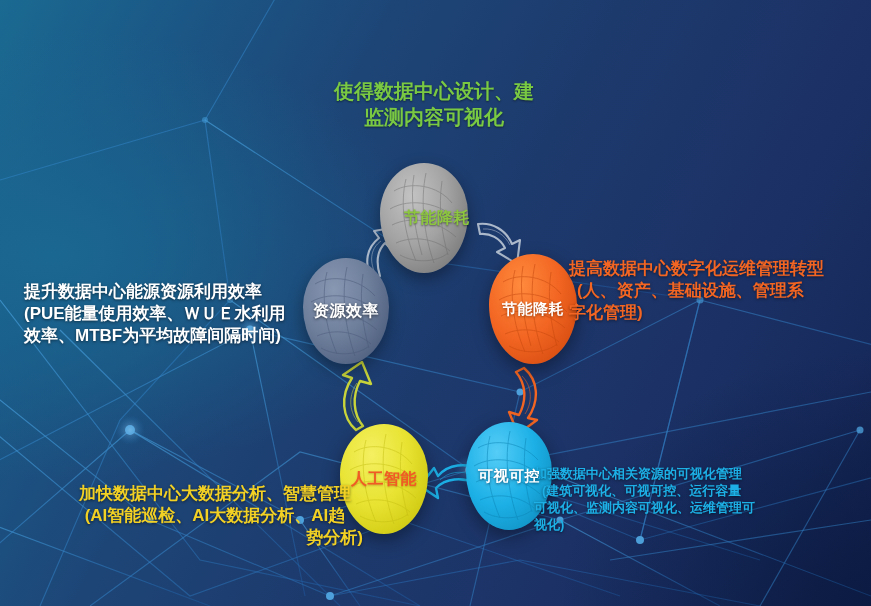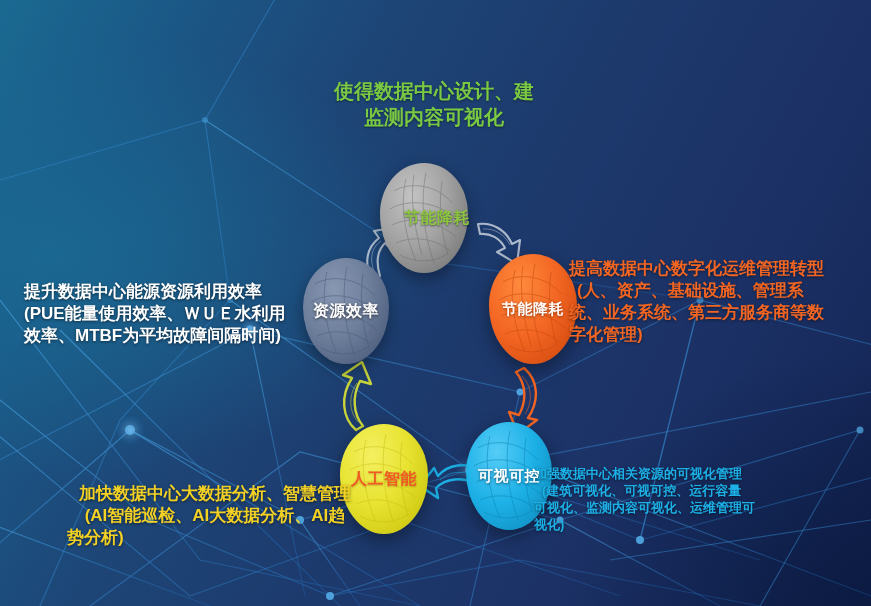--- a/index.html
+++ b/index.html
@@ -211,29 +211,28 @@
               text-shadow:0 1px 3px rgba(0,0,0,.55);">
     <div>提升数据中心能源资源利用效率</div>
     <div>(PUE能量使用效率、ＷＵＥ水利用</div>
     <div>效率、MTBF为平均故障间隔时间)</div>
   </div>
 
   <div class="txt" style="left:569px;top:258px;width:300px;text-align:left;font-size:17px;color:#f26522;
               text-shadow:0 1px 3px rgba(0,0,0,.5);">
     <div>提高数据中心数字化运维管理转型</div>
     <div style="padding-left:8px;">(人、资产、基础设施、管理系</div>
-    <div>统、业务系统、第三方服务商等数</div>
     <div>字化管理)</div>
   </div>
 
   <div class="txt" style="left:67px;top:483px;width:296px;text-align:center;font-size:17px;color:#f2d024;
               text-shadow:0 1px 3px rgba(0,0,0,.55);">
     <div>加快数据中心大数据分析、智慧管理</div>
     <div>(AI智能巡检、AI大数据分析、AI趋</div>
-    <div style="text-align:left;">势分析)</div>
+    <div style="text-align:right;">势分析)</div>
   </div>
 
   <div class="txt" style="left:534px;top:466px;width:330px;text-align:left;font-size:13px;color:#1cb0e6;
               text-shadow:0 1px 3px rgba(0,0,0,.5);">
     <div>加强数据中心相关资源的可视化管理</div>
     <div style="padding-left:8px;">(建筑可视化、可视可控、运行容量</div>
     <div>可视化、监测内容可视化、运维管理可</div>
     <div>视化)</div>
   </div>
 

